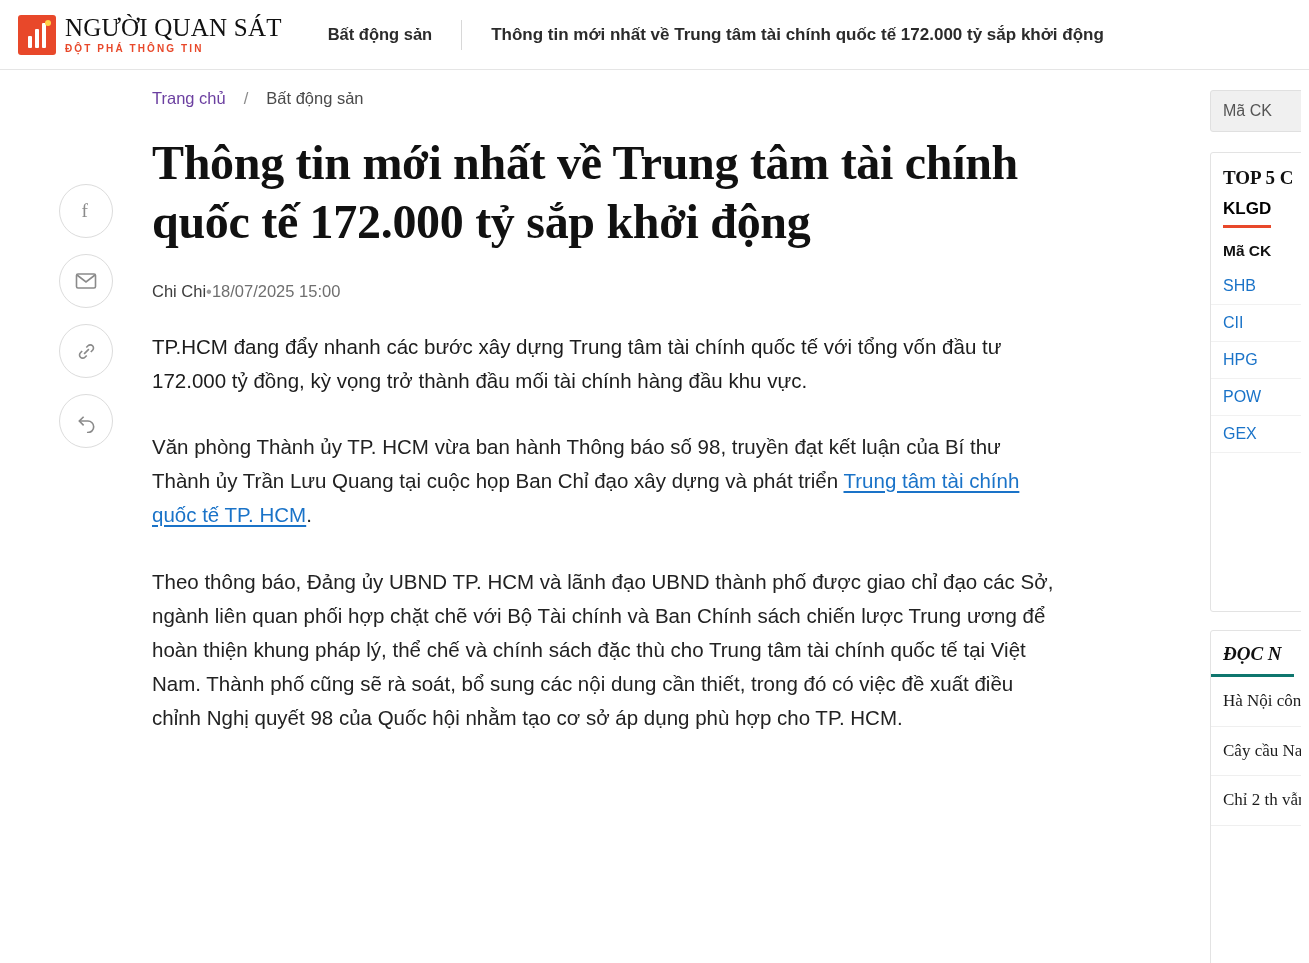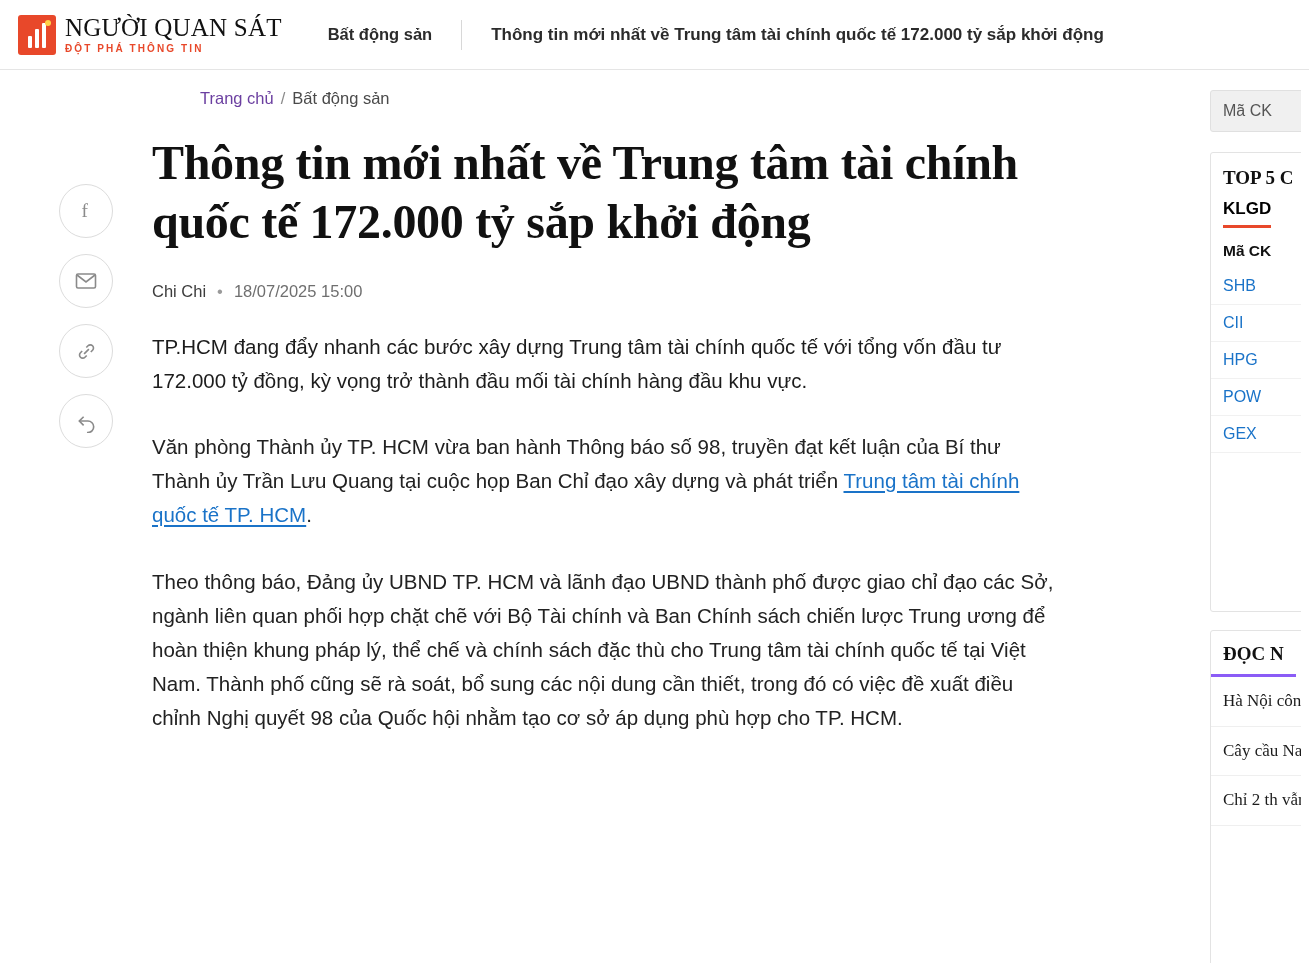--- a/index.html
+++ b/index.html
@@ -119,25 +119,24 @@
     padding-left: 0;
   }
   .content-inner {
     padding: 0 0 0 152px;
     max-width: 1060px;
   }
 
   .breadcrumb {
     display: flex;
     align-items: center;
-    gap: 7px;
+    gap: 18px;
     font-size: 16.5px;
     padding-top: 19px;
     color: #4a4a4a;
-    margin-left: 48px;
   }
   .breadcrumb a {
     color: #6b3fa0;
     text-decoration: none;
   }
   .breadcrumb .sep { color: #8b8b8b; }
   .breadcrumb .cur { color: #4a4a4a; }
 
   h1.article-title {
     font-family: "Liberation Serif", serif;
@@ -146,21 +145,20 @@
     font-weight: bold;
     margin: 26px 0 0 0;
     letter-spacing: -.3px;
     color: #111;
     max-width: 1020px;
   }
 
   .byline {
     display: flex;
     align-items: center;
-    gap: 11px;
     margin-top: 31px;
     font-size: 16.5px;
     color: #6f6f6f;
   }
   .byline .author { color: #3c3c3c; }
   .byline .dot { color: #9a9a9a; }
 
   .lede {
     margin-top: 29px;
     font-size: 20.5px;
@@ -263,24 +261,25 @@
     font-size: 16px;
     color: #1a73c8;
     border-bottom: 1px solid #f1f1f1;
   }
   .read-card { top: 560px; padding: 12px 0 0 0; height: 400px; }
   .read-title {
     font-family: "Liberation Serif", serif;
     font-weight: bold;
     font-size: 19px;
     padding: 0 12px 9px;
-    border-bottom: 3px solid #8b5cf6;
+    border-bottom: 3px solid #0f766e;
     display: inline-block;
     margin-left: 0;
     color: #111;
+    font-style: italic;
   }
   .read-item {
     padding: 12px 12px;
     font-size: 17px;
     line-height: 1.45;
     color: #1c1c1c;
     border-bottom: 1px solid #efefef;
     font-family: "Liberation Serif", serif;
   }
 

